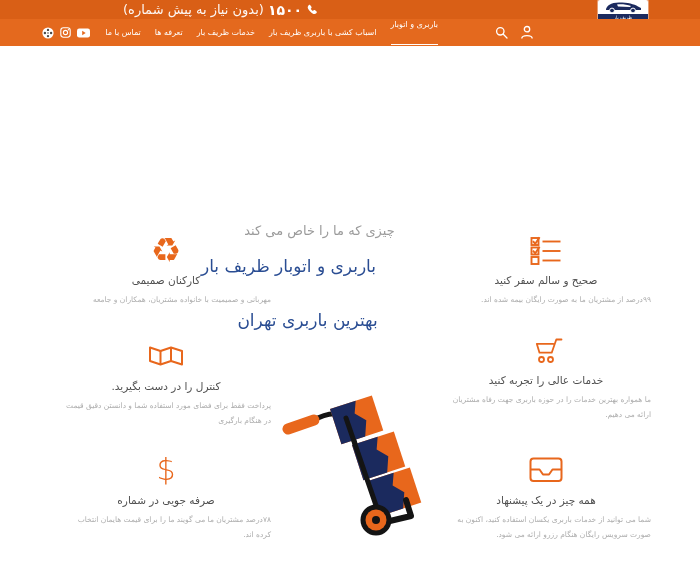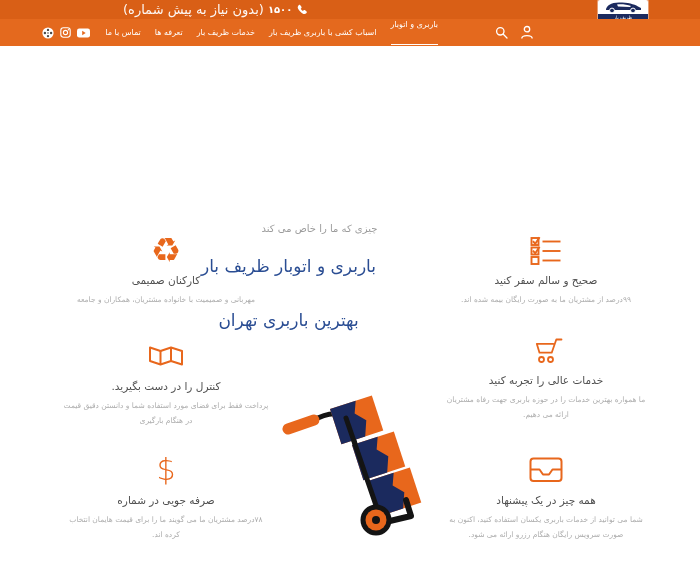--- a/index.html
+++ b/index.html
@@ -3,52 +3,52 @@
 <meta charset="utf-8">
 <style>
   html,body{margin:0;padding:0;background:#fff;}
   .page{position:relative;width:700px;height:579px;background:#ffffff;overflow:hidden;
         font-family:"DejaVu Sans",sans-serif;}
 
   
   .topbar{position:absolute;top:0;left:0;width:700px;height:19px;background:#d95f16;}
   .phone{position:absolute;left:75px;top:0;height:19px;display:flex;align-items:center;
          gap:4px;color:#fff;direction:rtl;cursor:pointer;}
-  .phone .num{font-size:10px;font-weight:bold;letter-spacing:.5px;}
+  .phone .num{font-size:14px;font-weight:bold;letter-spacing:.5px;}
   .phone .note{font-size:13px;opacity:.95;padding-left:48px;}
 
   .navbar{position:absolute;top:19px;left:0;width:700px;height:27px;background:#e4691e;
           display:flex;direction:rtl;align-items:center;box-sizing:border-box;
           padding-right:166px;gap:12px;color:#fff;}
   .iconbtn{display:flex;align-items:center;justify-content:center;cursor:pointer;}
   .nav-links{display:flex;gap:14px;margin-right:45px;align-items:center;}
   .nav-link{font-size:8px;color:#fff;text-decoration:none;white-space:nowrap;cursor:pointer;}
   .nav-link.active{border-bottom:1px solid #fff;padding-bottom:15px;}
   .socials{display:flex;gap:6px;margin-right:3px;align-items:center;}
 
   .logo{position:absolute;top:0;right:52px;width:50px;height:23px;background:#fff;
         border-radius:2px;overflow:hidden;cursor:pointer;box-shadow:0 0 0 1px rgba(255,255,255,.4);}
   .logo .truckart{display:block;margin:1px auto 0 auto;}
   .logo .strip{height:7px;background:#1b2a5e;color:#fff;font-size:4.5px;line-height:7px;
                text-align:center;direction:rtl;letter-spacing:.5px;}
 
   
   .tagline{position:absolute;top:223px;left:0;width:639px;text-align:center;
-           font-size:10px;color:#9b9b9b;direction:rtl;}
+           font-size:13px;color:#9b9b9b;direction:rtl;}
   .hero-h{position:absolute;left:0;width:577px;text-align:center;font-size:17px;
           color:#2a4d93;direction:rtl;font-weight:400;}
   .hero-h1{top:256px;}
-  .hero-h2{top:310px;}
+  .hero-h2{top:310px;padding-left:19px;}
 
   
   .feat{position:absolute;width:230px;text-align:center;}
   .feat .icon{height:36px;display:flex;align-items:center;justify-content:center;color:#e8671c;}
   .feat .title{margin-top:6px;font-size:10.5px;color:#4f4f4f;direction:rtl;}
   .feat .desc{margin:7px auto 0 auto;width:210px;font-size:7.5px;color:#adadad;
-              line-height:1.95;direction:rtl;}
+              line-height:1.95;direction:rtl;text-align:right;}
   .glyph-ic{font-size:34px;line-height:34px;}
   .dollar-ic{font-size:30px;line-height:30px;font-weight:300;}
 
   .lf1{left:51px;top:232px;} .lf2{left:51px;top:338px;} .lf3{left:51px;top:452px;}
   .rf1{left:431px;top:232px;} .rf2{left:431px;top:332px;} .rf3{left:431px;top:452px;}
 
   
   .truck{position:absolute;left:272px;top:383px;}
 </style>
 </head>

